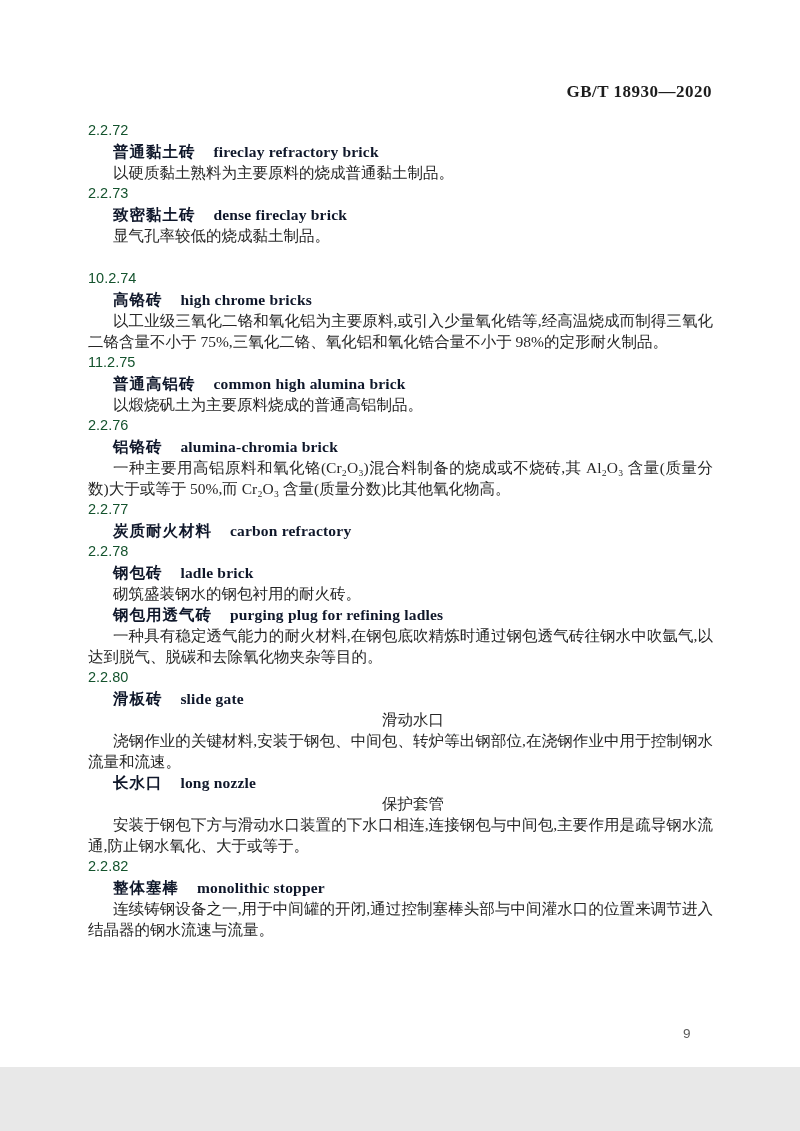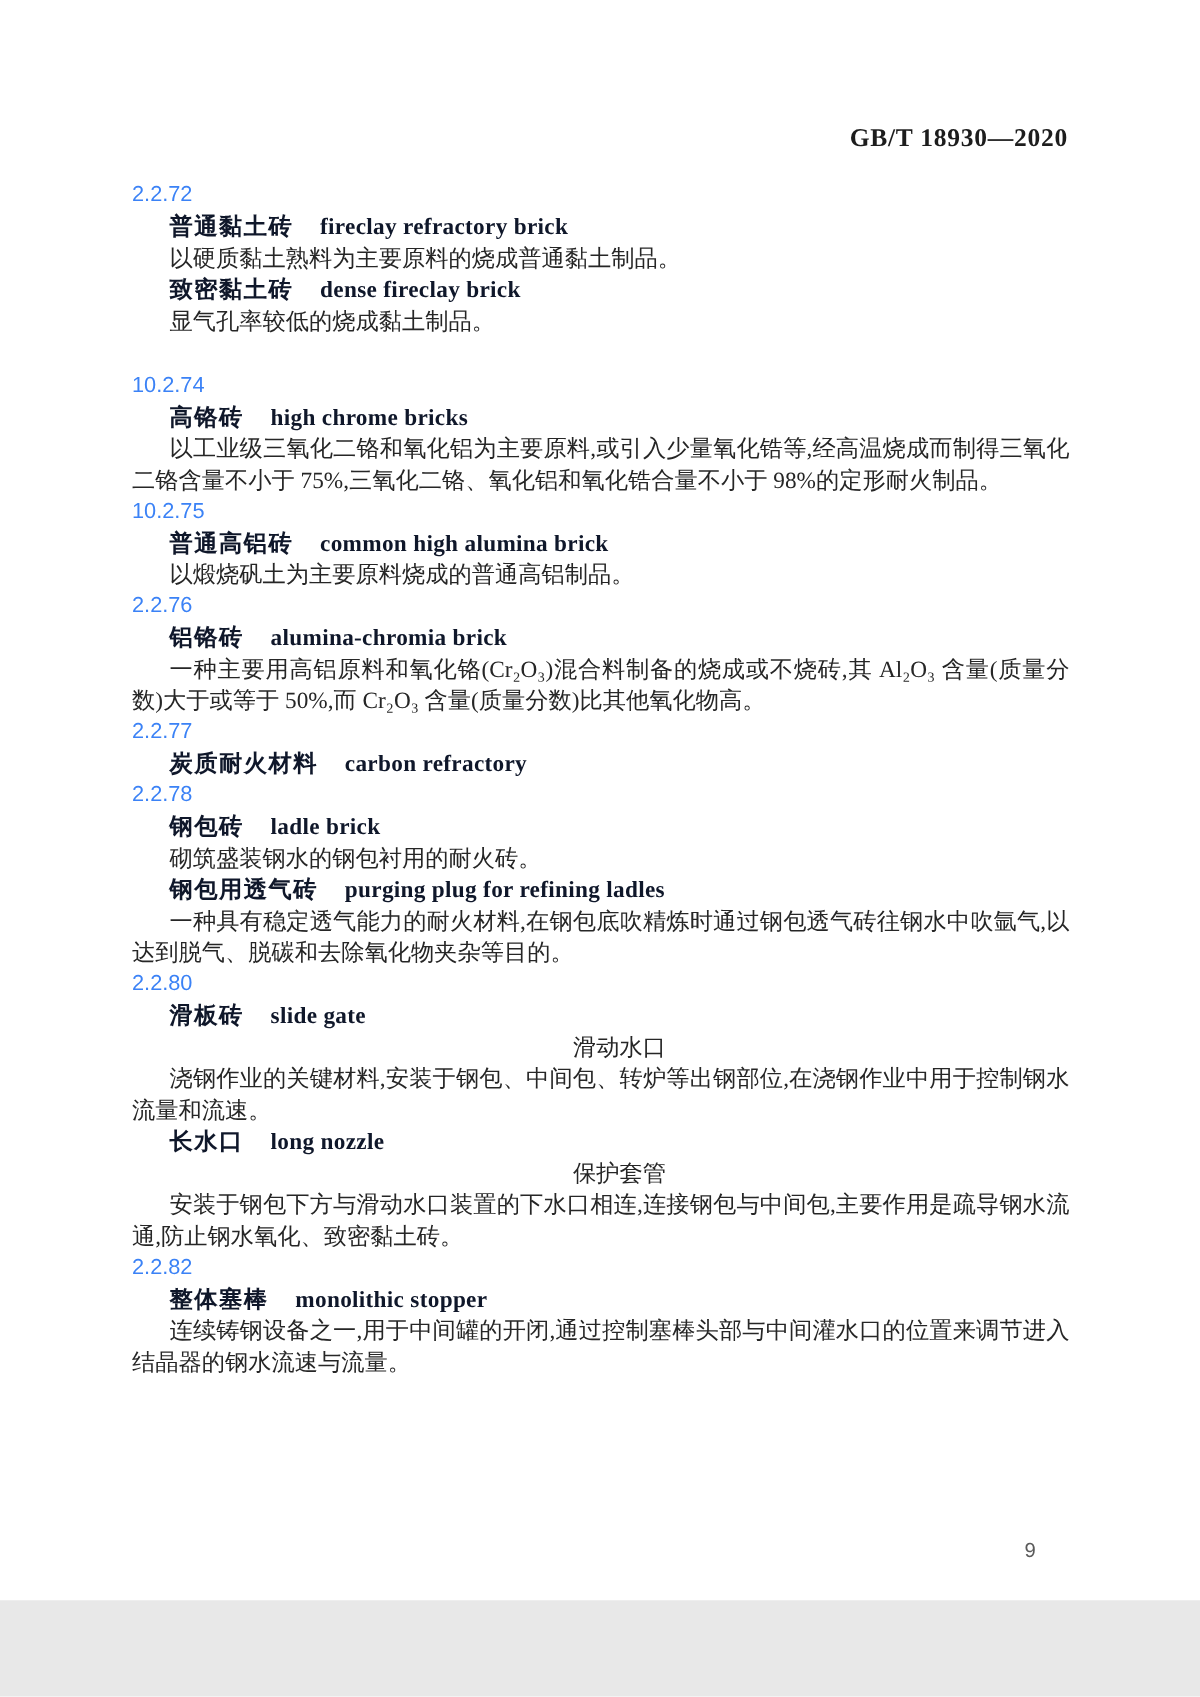--- a/index.html
+++ b/index.html
@@ -35,21 +35,21 @@
     width: 625px;
     font-size: 15.5px;
     line-height: 21px;
     text-align: justify;
   }
   .entry { margin: 0; }
   .entry.gap-before { margin-top: 22px; }
   .entry-num {
     font-family: "Liberation Sans", "DejaVu Sans", sans-serif;
     font-size: 14.5px;
-    color: #3b82f6;
+    color: #14532d;
     text-align: left;
   }
   .entry-term {
     padding-left: 25px;
     font-weight: bold;
     color: #0f172a;
     text-align: left;
   }
   .term-zh { letter-spacing: 1px; }
   .term-en {
@@ -89,38 +89,39 @@
     <section class="entry">
       <div class="entry-num">2.2.72</div>
       <div class="entry-term">
         <span class="term-zh">普通黏土砖</span>
         <span class="term-en">fireclay refractory brick</span>
       </div>
       <p class="entry-def">以硬质黏土熟料为主要原料的烧成普通黏土制品。</p>
     </section>
 
     <section class="entry">
+      <div class="entry-num">2.2.73</div>
       <div class="entry-term">
         <span class="term-zh">致密黏土砖</span>
         <span class="term-en">dense fireclay brick</span>
       </div>
       <p class="entry-def">显气孔率较低的烧成黏土制品。</p>
     </section>
 
     <section class="entry gap-before">
       <div class="entry-num">10.2.74</div>
       <div class="entry-term">
         <span class="term-zh">高铬砖</span>
         <span class="term-en">high chrome bricks</span>
       </div>
       <p class="entry-def">以工业级三氧化二铬和氧化铝为主要原料,或引入少量氧化锆等,经高温烧成而制得三氧化二铬含量不小于 75%,三氧化二铬、氧化铝和氧化锆合量不小于 98%的定形耐火制品。</p>
     </section>
 
     <section class="entry">
-      <div class="entry-num">10.2.75</div>
+      <div class="entry-num">11.2.75</div>
       <div class="entry-term">
         <span class="term-zh">普通高铝砖</span>
         <span class="term-en">common high alumina brick</span>
       </div>
       <p class="entry-def">以煅烧矾土为主要原料烧成的普通高铝制品。</p>
     </section>
 
     <section class="entry">
       <div class="entry-num">2.2.76</div>
       <div class="entry-term">
@@ -164,21 +165,21 @@
       <div class="entry-syn">滑动水口</div>
       <p class="entry-def">浇钢作业的关键材料,安装于钢包、中间包、转炉等出钢部位,在浇钢作业中用于控制钢水流量和流速。</p>
     </section>
 
     <section class="entry">
       <div class="entry-term">
         <span class="term-zh">长水口</span>
         <span class="term-en">long nozzle</span>
       </div>
       <div class="entry-syn">保护套管</div>
-      <p class="entry-def">安装于钢包下方与滑动水口装置的下水口相连,连接钢包与中间包,主要作用是疏导钢水流通,防止钢水氧化、致密黏土砖。</p>
+      <p class="entry-def">安装于钢包下方与滑动水口装置的下水口相连,连接钢包与中间包,主要作用是疏导钢水流通,防止钢水氧化、大于或等于。</p>
     </section>
 
     <section class="entry">
       <div class="entry-num">2.2.82</div>
       <div class="entry-term">
         <span class="term-zh">整体塞棒</span>
         <span class="term-en">monolithic stopper</span>
       </div>
       <p class="entry-def">连续铸钢设备之一,用于中间罐的开闭,通过控制塞棒头部与中间灌水口的位置来调节进入结晶器的钢水流速与流量。</p>
     </section>

